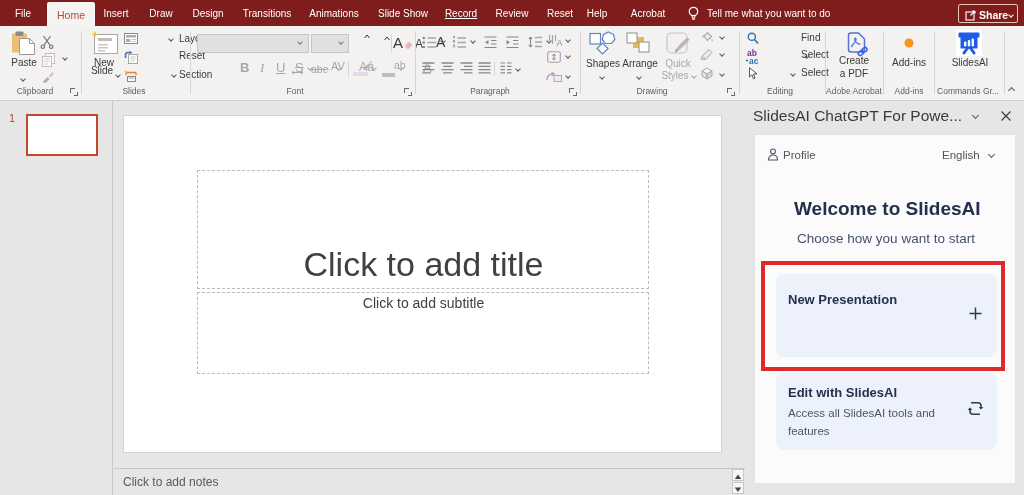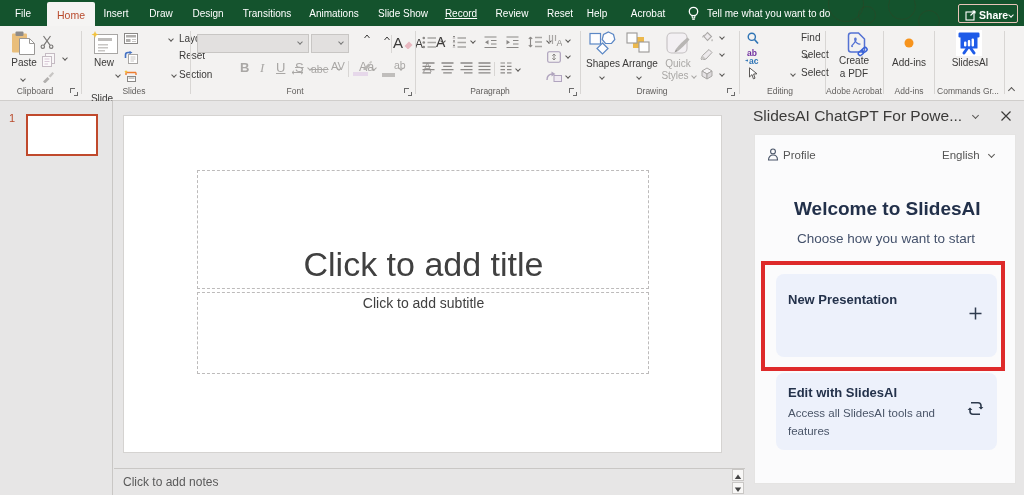--- a/index.html
+++ b/index.html
@@ -1,20 +1,20 @@
 <!DOCTYPE html>
 <html><head>
 <meta charset="utf-8">
 <style>
   * { margin:0; padding:0; box-sizing:border-box; }
   html,body { width:1024px; height:495px; overflow:hidden; }
   body { font-family:"Liberation Sans", sans-serif; position:relative; background:#E7E6E6; }
 
   
-  #tabbar { position:absolute; left:0; top:0; width:1024px; height:26px; background:#14532d; overflow:hidden; }
+  #tabbar { position:absolute; left:0; top:0; width:1024px; height:26px; background:#7f1d1d; overflow:hidden; }
   .tab { position:absolute; top:0; height:26px; line-height:28px; color:#fff; font-size:10px; white-space:nowrap; transform:translateX(-50%); }
   #hometab { position:absolute; left:47px; top:2px; width:48px; height:24px; background:#F5F4F3; color:#B94A2C; font-size:10.5px; line-height:26px; text-align:center; border-radius:2px 2px 0 0; }
   .swirl { position:absolute; border:1.5px solid rgba(110,30,15,0.14); border-radius:50%; }
   #sharebtn { position:absolute; left:958px; top:4px; width:60px; height:19px; border:1px solid #E8C4B8; border-radius:2px; color:#fff; font-size:10.5px; font-weight:bold; }
   #tellme { position:absolute; left:707px; top:0; height:26px; line-height:28px; color:#fff; font-size:10px; }
 
   
   #ribbon { position:absolute; left:0; top:26px; width:1024px; height:75px; background:#F3F2F1; border-bottom:1px solid #D0CECC; }
   .gdiv { position:absolute; top:5px; height:63px; width:1px; background:#D8D6D4; }
   .glabel { position:absolute; top:59.5px; font-size:8.5px; color:#605E5C; text-align:center; white-space:nowrap; transform:translateX(-50%); }
@@ -124,21 +124,21 @@
 
 <svg style="position:absolute; left:91px; top:5px;" width="28" height="24" viewBox="0 0 28 24">
   <rect x="3.5" y="3.5" width="23" height="19" fill="#fff" stroke="#A8A6A4" stroke-width="1"></rect>
   <rect x="7" y="7" width="14" height="3" fill="#BFBDBB"></rect>
   <rect x="7" y="13" width="10" height="1.5" fill="#C8C6C4"></rect>
   <rect x="7" y="16" width="10" height="1.5" fill="#C8C6C4"></rect>
   <rect x="7" y="19" width="7" height="1.5" fill="#C8C6C4"></rect>
   <path d="M4 0 L5 2.5 L7.5 3.5 L5 4.5 L4 7 L3 4.5 L0.5 3.5 L3 2.5 Z" fill="#F2C23E"></path>
 </svg>
 <span class="ctx" style="left:104px; top:31px;">New</span>
-<span class="ctx" style="left:102px; top:39px;margin-top:28px;">Slide</span>
+<span class="ctx" style="left:102px; top:39px;">Slide</span>
 <span class="chev" style="left:115px; top:46px;">
       <i></i>
     </span>
 <svg style="position:absolute; left:124px; top:7px;" width="14" height="11" viewBox="0 0 14 11">
   <rect x="0.5" y="0.5" width="13" height="10" fill="#fff" stroke="#8A8886" stroke-width="1"></rect>
   <rect x="2" y="2" width="10" height="2.5" fill="#B0AEAC"></rect>
   <rect x="2" y="6" width="4.5" height="3" fill="#B0AEAC"></rect>
   <path d="M8 6.5 H12 M8 8.5 H12" stroke="#C8C6C4" stroke-width="1"></path>
 </svg>
 <span class="rtx" style="left:139px; top:7px;">Layout</span>

